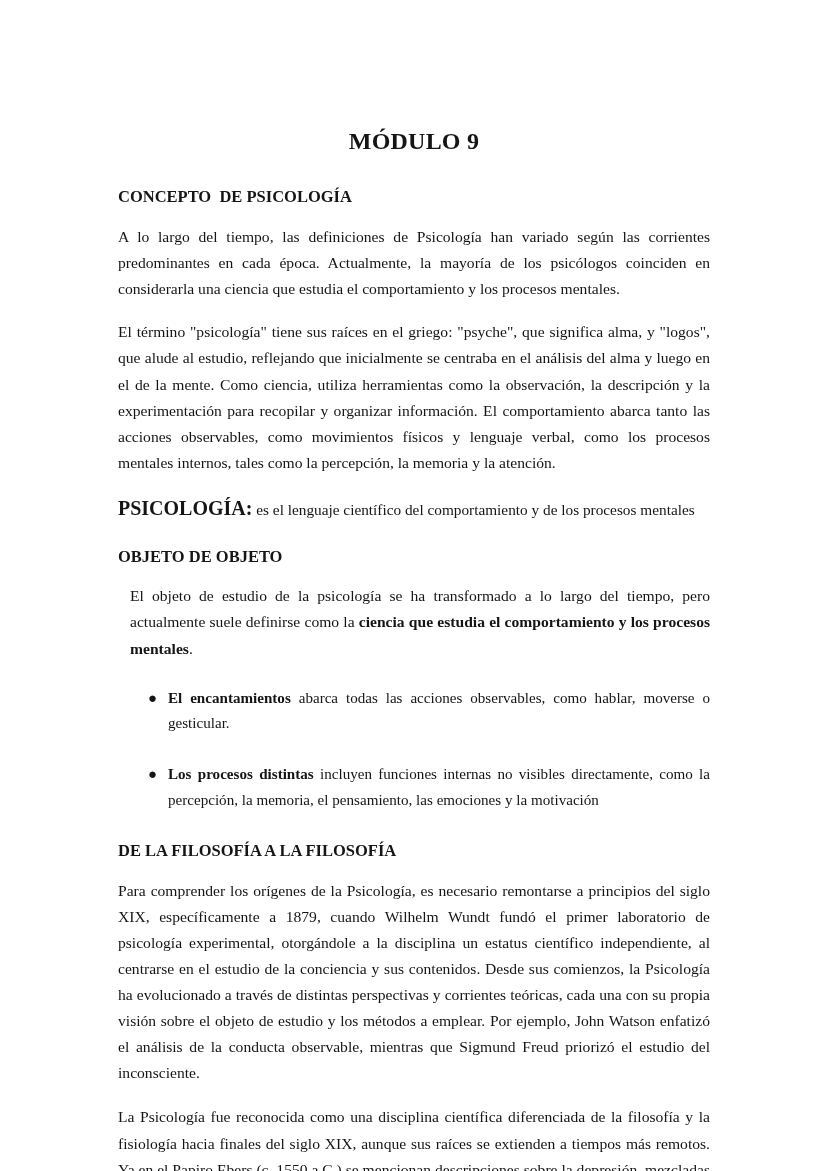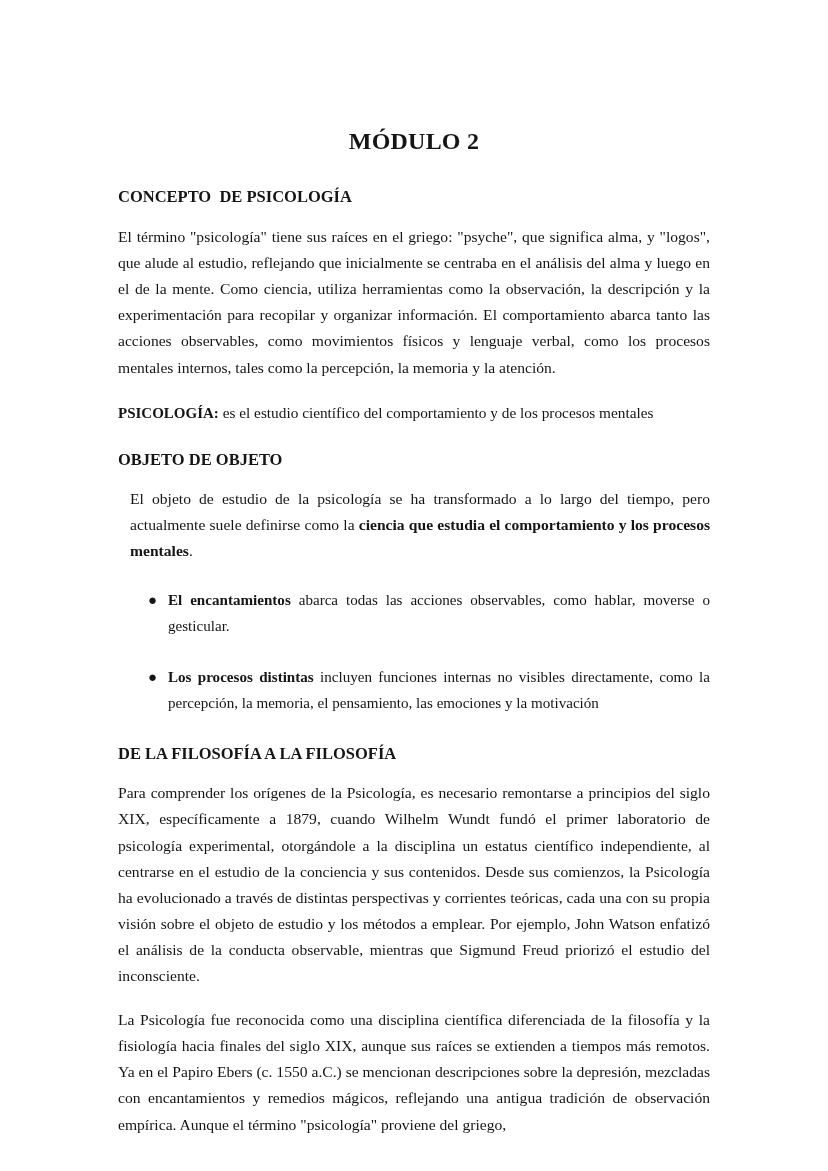--- a/index.html
+++ b/index.html
@@ -73,21 +73,21 @@
   
   .definition-line {
     margin: 0;
     padding-top: 20px;
     font-size: 15.3px;
     line-height: 24px;
     text-align: left;
   }
   .definition-line .lead {
     font-weight: bold;
-    font-size: 15px;
+    font-size: 20px;
     text-align: right;
   }
 
   strong, .bold { font-weight: bold; }
 
   
   .bullet-list {
     margin: 0;
     padding: 0;
     list-style: none;
@@ -114,29 +114,30 @@
   .bullet-item-2 { padding-top: 26px; }
   .bullet-item-1 .marker { top: 24px; }
   .bullet-item-2 .marker { top: 26px; }
 </style>
 </head>
 <body>
 
 <div class="page">
   <div class="content">
 
-    <h1 class="doc-title">MÓDULO 2</h1>
+    <h1 class="doc-title">MÓDULO 9</h1>
 
     <h2 class="section-heading heading-concepto">CONCEPTO  DE PSICOLOGÍA</h2>
 
+    <p class="para para-1">A lo largo del tiempo, las definiciones de Psicología han variado según las corrientes predominantes en cada época. Actualmente, la mayoría de los psicólogos coinciden en considerarla una ciencia que estudia el comportamiento y los procesos mentales.</p>
 
     <p class="para para-2">El término "psicología" tiene sus raíces en el griego: "psyche", que significa alma, y "logos", que alude al estudio, reflejando que inicialmente se centraba en el análisis del alma y luego en el de la mente. Como ciencia, utiliza herramientas como la observación, la descripción y la experimentación para recopilar y organizar información. El comportamiento abarca tanto las acciones observables, como movimientos físicos y lenguaje verbal, como los procesos mentales internos, tales como la percepción, la memoria y la atención.</p>
 
     <p class="definition-line">
-      <span class="lead">PSICOLOGÍA:</span><span> es el estudio científico del comportamiento y de los procesos mentales</span>
+      <span class="lead">PSICOLOGÍA:</span><span> es el lenguaje científico del comportamiento y de los procesos mentales</span>
     </p>
 
     <h2 class="section-heading heading-objeto">OBJETO DE OBJETO</h2>
 
     <p class="para para-objeto">
       <span>El objeto de estudio de la psicología se ha transformado a lo largo del tiempo, pero actualmente suele definirse como la </span><strong>ciencia que estudia el comportamiento y los procesos mentales</strong><span>.</span>
     </p>
 
     <ul class="bullet-list">
       <li class="bullet-item bullet-item-1">

